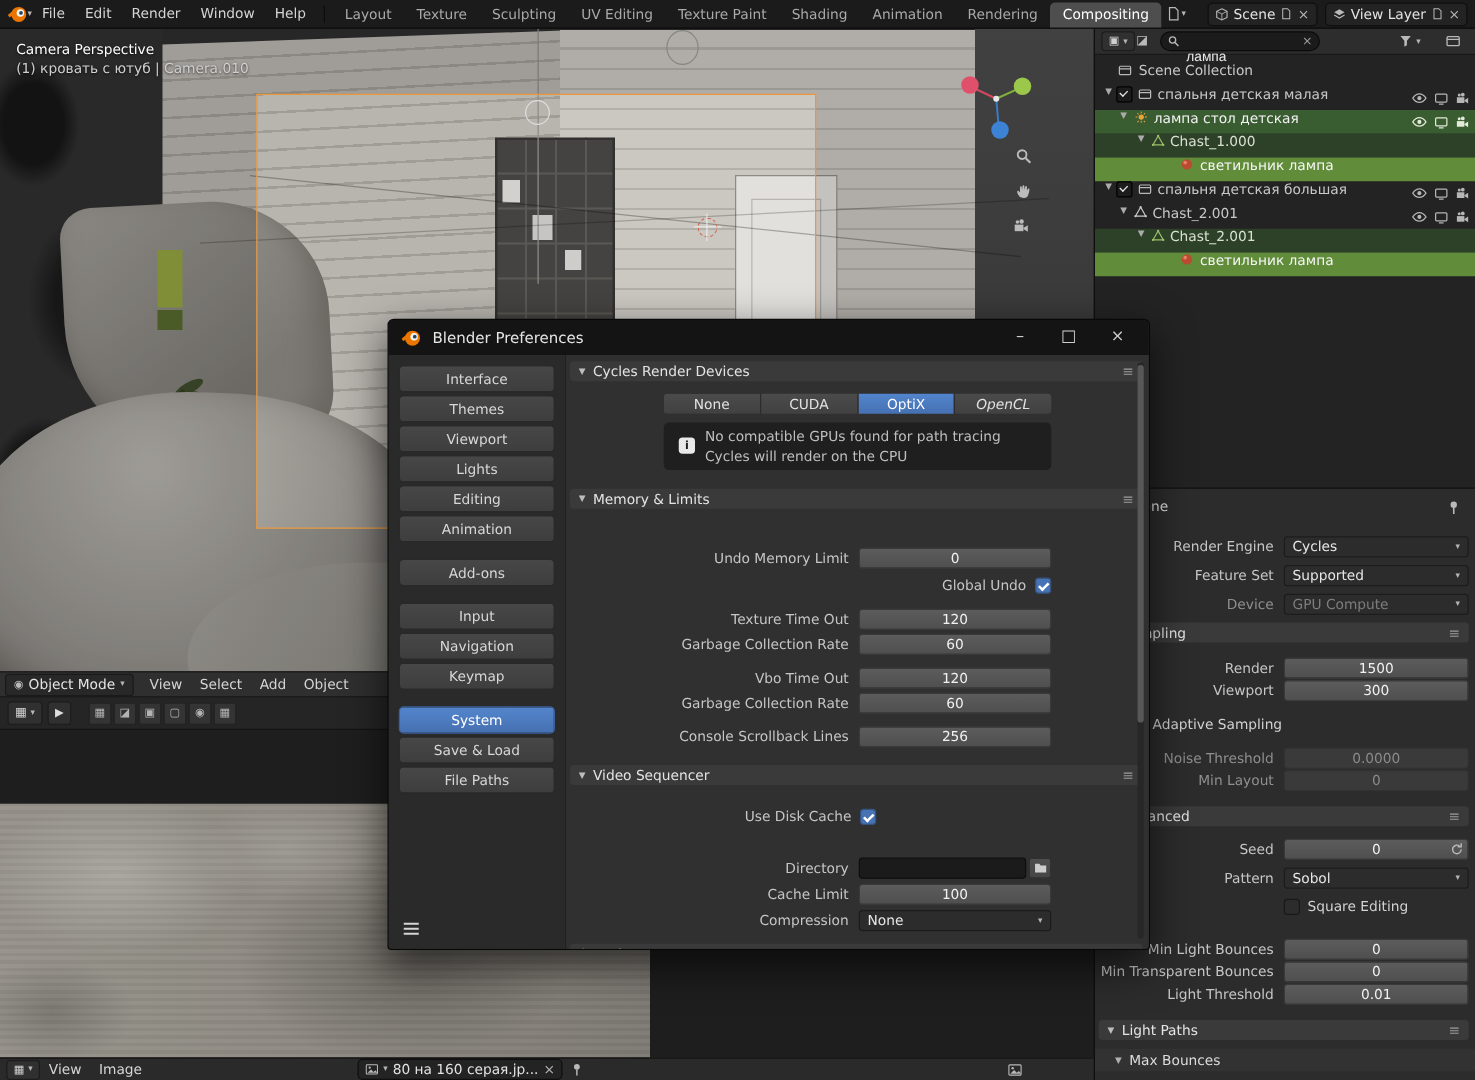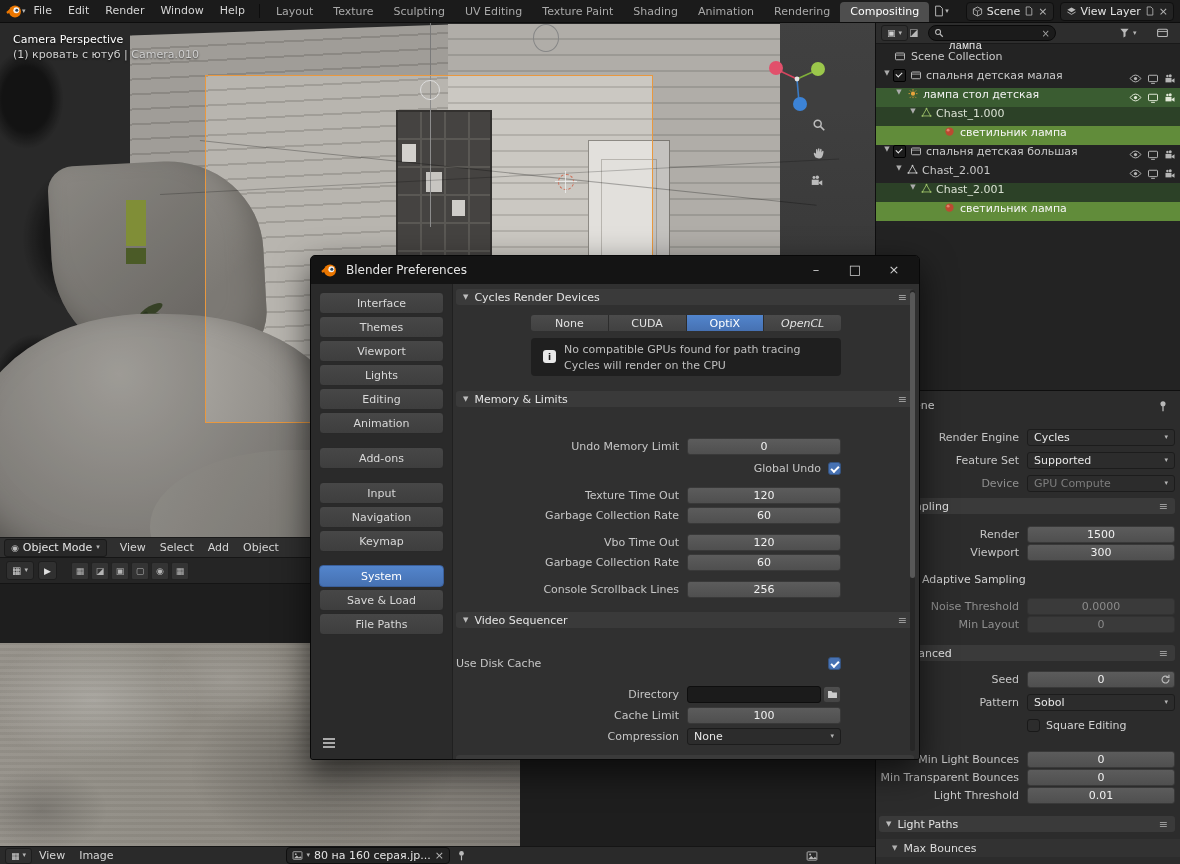--- a/index.html
+++ b/index.html
@@ -77,21 +77,21 @@
 
   
   #outliner{position:absolute;left:875px;top:22px;width:305px;height:368px;background:#232323;
             border-left:1px solid #0f0f0f;box-sizing:border-box;}
   #outliner-header{position:absolute;left:0;top:0;width:100%;height:22px;background:#2d2d2d;
                    border-bottom:1px solid #191919;box-sizing:border-box;}
   .search{position:absolute;left:52px;top:3px;width:128px;height:16px;background:#1b1b1b;
           border:1px solid #0b0b0b;border-radius:9px;display:flex;align-items:center;gap:3px;
           padding:0 5px;box-sizing:border-box;}
   .search input{flex:1;min-width:0;background:transparent;border:none;outline:none;color:#eaeaea;
-          font-family:Liberation Mono, monospace;font-size:11px;margin-top:25px;}
+          font-family:Liberation Sans, sans-serif;font-size:11px;margin-top:25px;}
   .orow{position:absolute;left:0;right:0;height:19px;display:flex;align-items:flex-start;color:#c9c9c9;}
   .orow .tri{font-size:7px;color:#ababab;width:12px;text-align:center;flex:none;}
   .orow .olabel{white-space:nowrap;overflow:hidden;}
   .orow-icons{position:absolute;right:4px;top:0;height:19px;display:flex;align-items:center;gap:5px;color:#b6b6b6;}
   .mini-cb{width:11px;height:11px;background:#1c1c1c;border:1px solid #000;border-radius:2px;
            position:relative;flex:none;}
   .mini-cb.checked::after{content:"";position:absolute;left:2px;top:2px;width:5px;height:3px;
            border-left:1.5px solid #e8e8e8;border-bottom:1.5px solid #e8e8e8;transform:rotate(-45deg);}
   .bg-selgreen{background:#3a5c31;color:#f2f2f2;}
   .bg-faintgreen{background:#2c4127;color:#d9e0d2;}
@@ -865,21 +865,21 @@
         <div class="fld fldw">
             <span>256</span>
           </div>
       </div>
 
       <div class="sect" style="position:absolute;left:3px;top:328px;width:458px">
         <span class="tri">▼</span>
         <span>Video Sequencer</span>
         <span class="mline">≡</span>
       </div>
-      <div class="row" style="top:371px;justify-content:space-between">
+      <div class="row" style="top:361px;justify-content:center">
         <span style="color:#c6c6c6">Use Disk Cache</span>
         <span class="cb checked" style="margin-left:7px"></span>
       </div>
       <div class="row" style="top:402px">
         <span class="lab">Directory</span>
         <div class="flex" style="width:154px;gap:2px">
           <input class="txtin" style="flex: 1 1 0%; min-width: 0px;" readonly="" value="">
           <span class="sqbtn">
               <svg class="s11">
                 <use href="#i-fol"></use>

